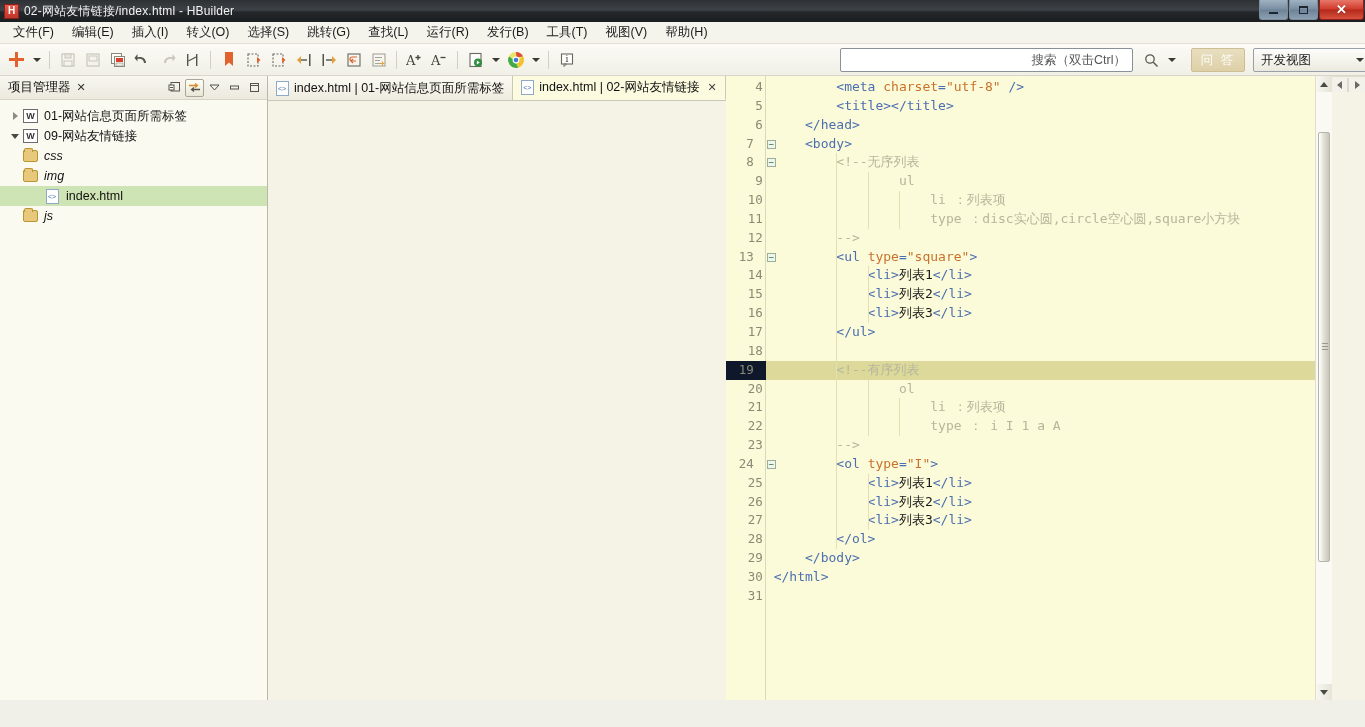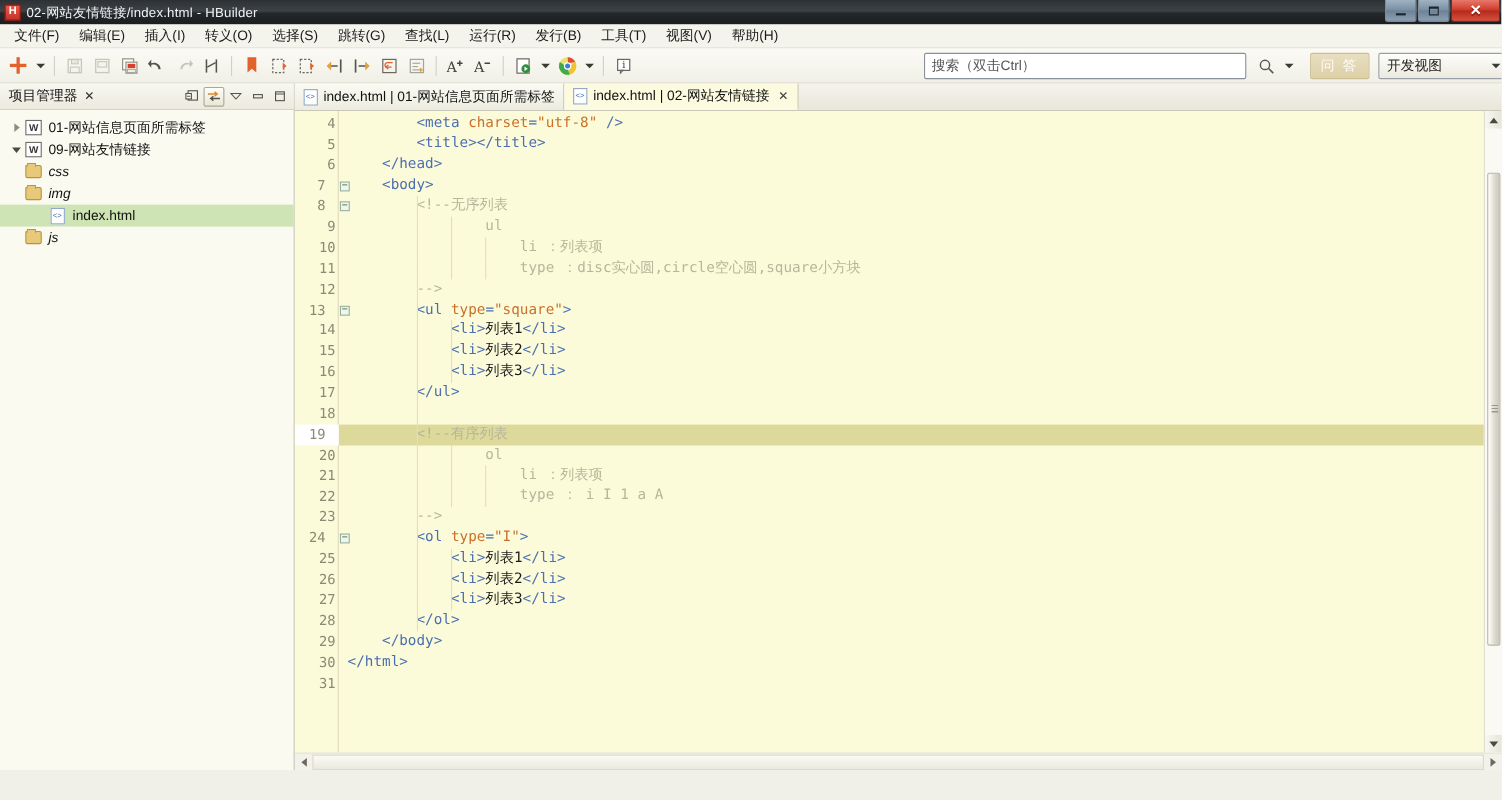--- a/index.html
+++ b/index.html
@@ -76,21 +76,21 @@
   .tb-btn.narrow { width: 15px; }
   .tb-sep { width: 1px; height: 18px; background: #d2d0c4; margin: 0 5px; }
   .caret { width: 0; height: 0; border-left: 4px solid transparent; border-right: 4px solid transparent; border-top: 4px solid #3a3a34; }
 
   
   .search-wrap { position: absolute; left: 840px; top: 4px; display: flex; align-items: center; }
   .search-box {
     width: 293px; height: 24px; background: #fff;
     border: 1px solid #8a9099; border-radius: 2px;
     display: flex; align-items: center; padding: 0 6px;
-    color: #555; font-size: 12.5px;
+    color: #555; font-size: 12.5px; justify-content: flex-end;
   }
   .search-btn { width: 24px; height: 24px; display:flex; align-items:center; justify-content:center; margin-left: 6px; }
   .search-caret-btn { width: 18px; height: 24px; display:flex; align-items:center; justify-content:center; }
   .qa-btn {
     height: 24px; width: 54px; margin-left: 10px;
     background: linear-gradient(to bottom,#e8dfc0,#ddd0a8);
     border: 1px solid #cdbf93; border-radius: 2px;
     color: #ffffff; text-shadow: 0 1px 1px #b6a madness;
     display: flex; align-items: center; justify-content: center;
     font-size: 12.5px; letter-spacing: 2px;
@@ -145,21 +145,21 @@
     content:""; position:absolute; top:-3px; left: 0; width: 7px; height: 3px; background:#e8c87a; border:1px solid #b99534; border-bottom:none; border-radius: 2px 2px 0 0;
   }
   .ico-html {
     width: 13px; height: 15px; background: #fff; border: 1px solid #8fa9c9; position: relative;
   }
   .ico-html:after { content:"<>"; position:absolute; left:1px; top:1px; font-size:7px; color:#3f6fa8; line-height:1.6; }
   .tree-indent-1 { padding-left: 22px; font-style: italic; }
   .tree-indent-2 { padding-left: 44px; }
 
   
-  .editor-area { flex: 1; display: flex; flex-direction: column; background: #f4f3e6; min-width: 0; }
+  .editor-area { flex: 1; display: flex; flex-direction: row; background: #f4f3e6; min-width: 0; }
   .tabbar { height: 25px; display: flex; align-items: flex-end; background: linear-gradient(to bottom,#f5f4ec,#e9e7da); border-bottom: 1px solid #c9c7b8; }
   .tab {
     height: 24px; display: flex; align-items: center; padding: 0 8px;
     font-size: 12.5px; color: #111; border-right: 1px solid #c9c7b8; white-space: nowrap;
     background: linear-gradient(to bottom,#fbfaf3,#eeece0);
   }
   .tab.active { background: #fcfbe0; border-bottom: 1px solid #fcfbe0; }
   .tab .tab-ico { margin-right: 5px; }
   .tab .tab-x { margin-left: 8px; font-size: 11px; color: #444; }
 
@@ -567,21 +567,21 @@
               <div class="ln">9</div>
               <div class="ln">10</div>
               <div class="ln">11</div>
               <div class="ln">12</div>
               <div class="ln" style="padding-right: 12px;">13<span class="fold">−</span></div>
               <div class="ln">14</div>
               <div class="ln">15</div>
               <div class="ln">16</div>
               <div class="ln">17</div>
               <div class="ln">18</div>
-              <div class="ln" style="padding-right: 12px; background: #ffffff;">19<span class="fold">−</span></div>
+              <div class="ln" style="padding-right: 12px; background: #0f172a;">19<span class="fold">−</span></div>
               <div class="ln">20</div>
               <div class="ln">21</div>
               <div class="ln">22</div>
               <div class="ln">23</div>
               <div class="ln" style="padding-right: 12px;">24<span class="fold">−</span></div>
               <div class="ln">25</div>
               <div class="ln">26</div>
               <div class="ln">27</div>
               <div class="ln">28</div>
               <div class="ln">29</div>

